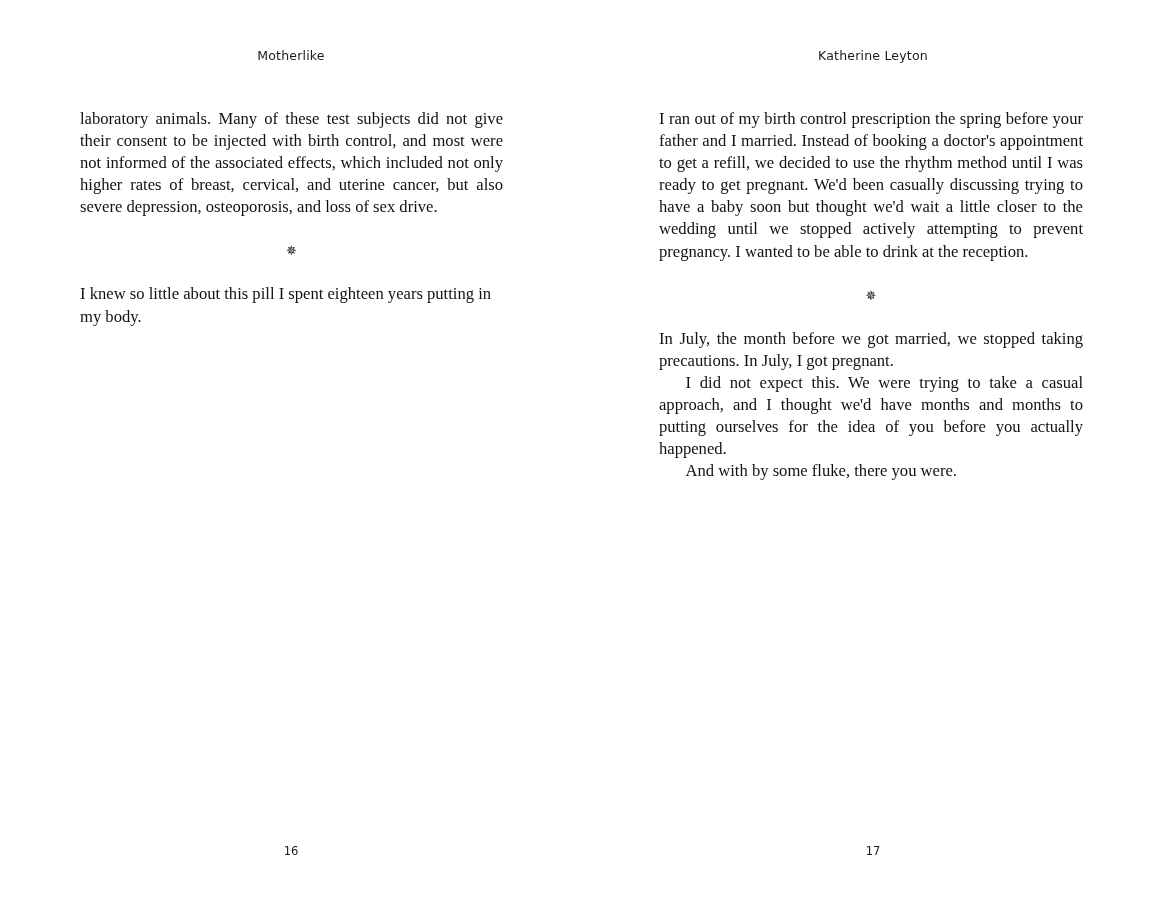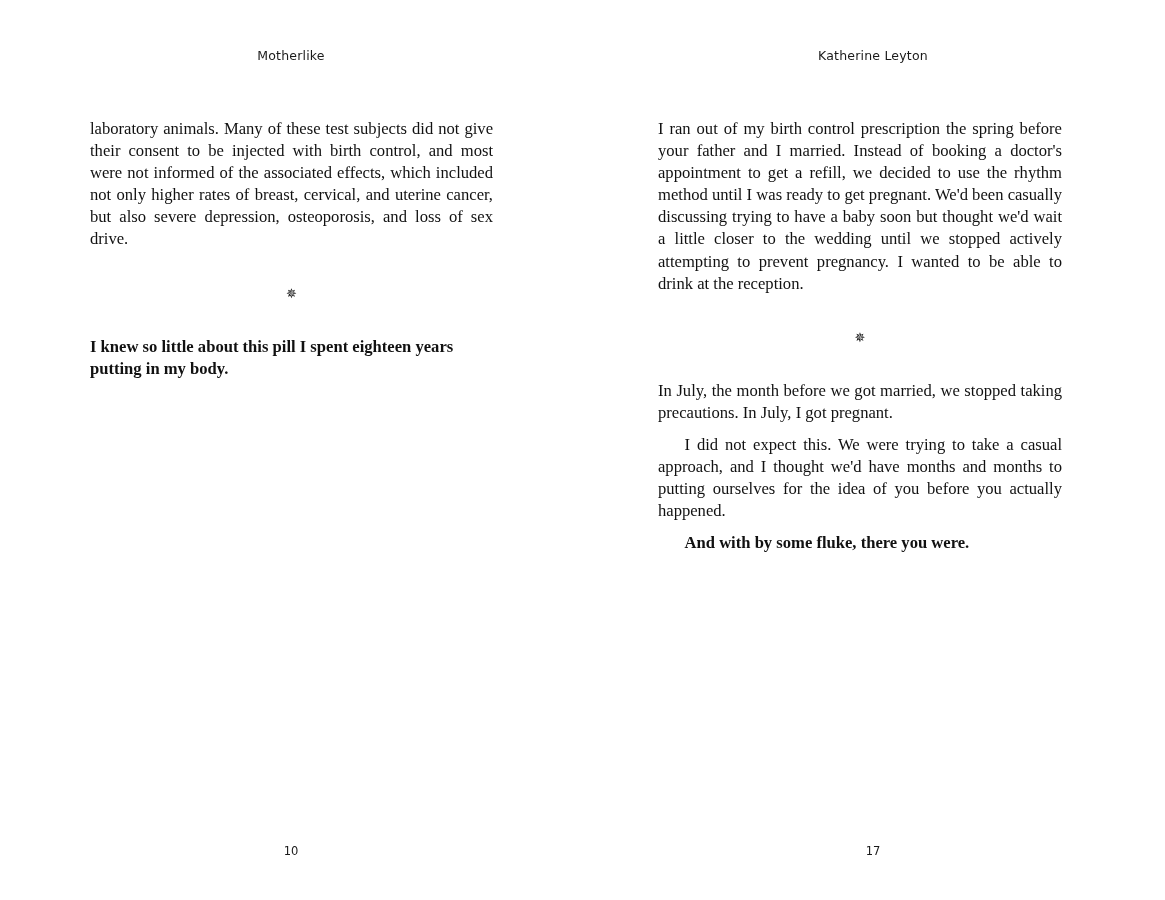--- a/index.html
+++ b/index.html
@@ -41,39 +41,38 @@
     right: 0;
   }
 
   .body-block {
     position: absolute;
     top: 108px;
     left: 80px;
     width: 423px;
   }
   .page-right .body-block {
-    left: 66px;
+    left: 77px;
     width: 424px;
   }
 
   p.para {
-    margin: 10px;
+    margin: 0;
     font-size: 16.6px;
     line-height: 22.1px;
     text-align: justify;
     text-justify: inter-word;
     hyphens: none;
     color: #111111;
   }
   p.indent {
     text-indent: 1.6em;
   }
   p.last-short {
     text-align: left;
-    font-weight: bold;
   }
 
   .ornament {
     text-align: center;
     font-size: 13px;
     line-height: 1;
     color: #111111;
     margin: 0;
   }
   .gap-before-orn { height: 26px; }
@@ -101,21 +100,21 @@
     <div class="body-block">
       <p class="para">laboratory animals. Many of these test subjects did not give their consent to be injected with birth control, and most were not informed of the associated effects, which included not only higher rates of breast, cervical, and uterine cancer, but also severe depression, osteoporosis, and loss of sex drive.</p>
 
       <div class="gap-before-orn"></div>
       <div class="ornament">✵</div>
       <div class="gap-after-orn"></div>
 
       <p class="para last-short">I knew so little about this pill I spent eighteen years putting in my body.</p>
     </div>
 
-    <div class="folio">10</div>
+    <div class="folio">16</div>
   </div>
 
   <div class="page page-right">
     <div class="running-head">Katherine Leyton</div>
 
     <div class="body-block">
       <p class="para">I ran out of my birth control prescription the spring before your father and I married. Instead of booking a doctor's appointment to get a refill, we decided to use the rhythm method until I was ready to get pregnant. We'd been casually discussing trying to have a baby soon but thought we'd wait a little closer to the wedding until we stopped actively attempting to prevent pregnancy. I wanted to be able to drink at the reception.</p>
 
       <div class="gap-before-orn"></div>
       <div class="ornament">✵</div>

